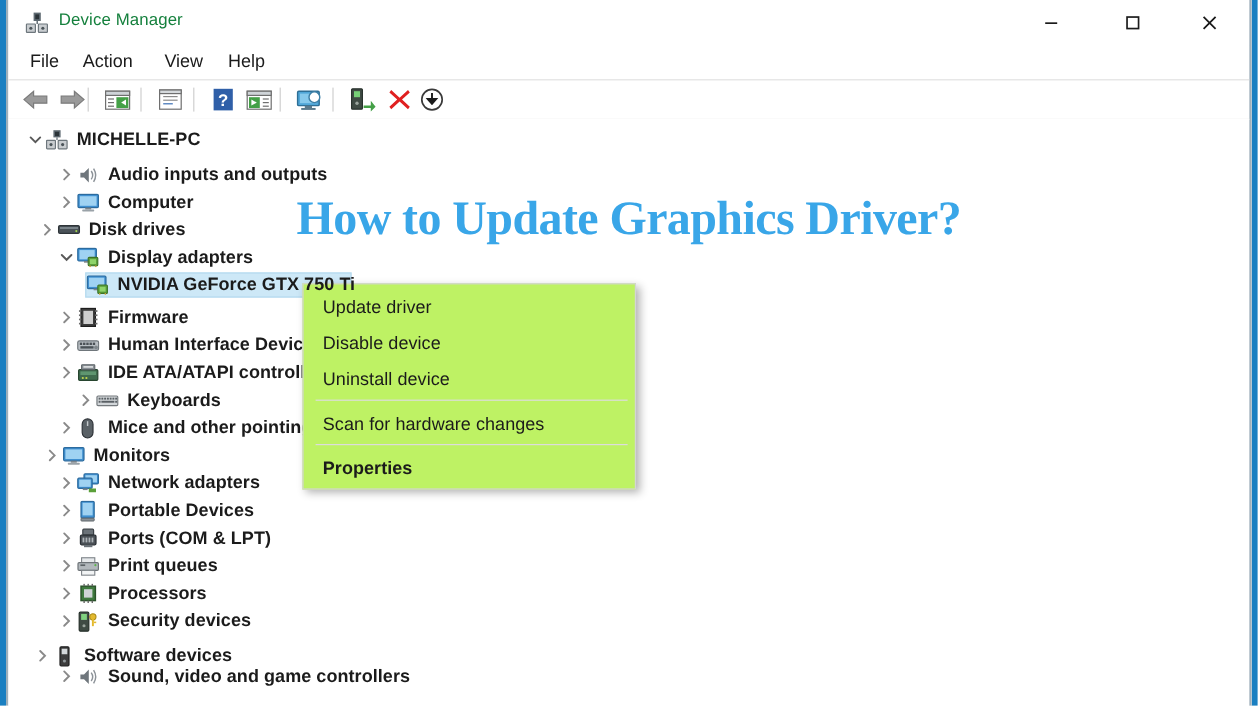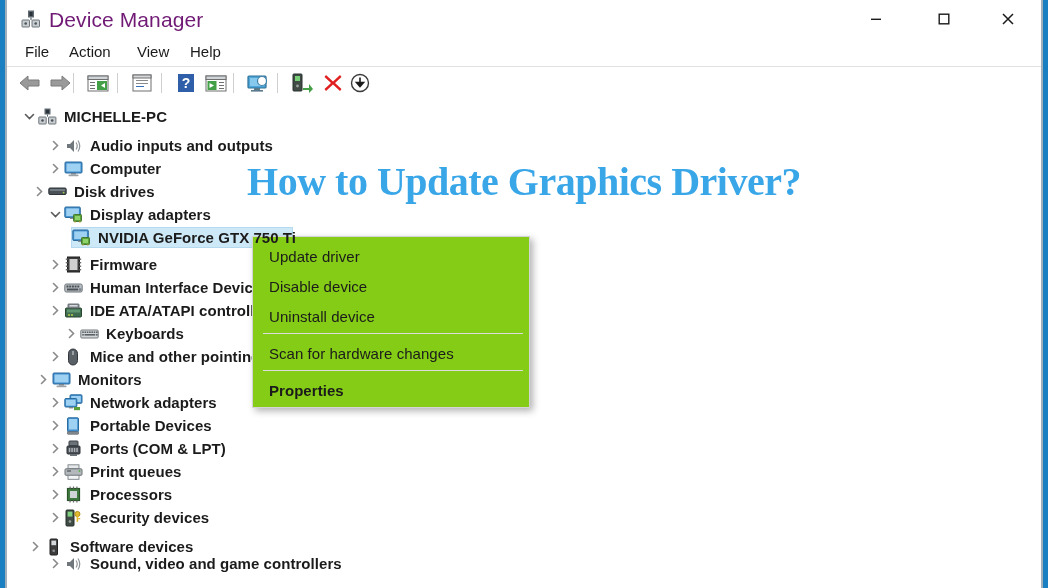--- a/index.html
+++ b/index.html
@@ -27,21 +27,21 @@
   
   .titlebar{
     position:absolute;left:0;top:0;right:0;height:38px;
     background:#ffffff;
   }
   .title-icon{
     position:absolute;left:14px;top:9px;width:20px;height:20px;
   }
   .title-text{
     position:absolute;left:42px;top:8px;
-    font-size:21px;color:#701a75;letter-spacing:.1px;
+    font-size:14px;color:#15803d;letter-spacing:.1px;
     white-space:nowrap;
   }
   .wbtn{
     position:absolute;top:0;height:38px;width:46px;
     display:flex;align-items:center;justify-content:center;
     cursor:default;
   }
   .wbtn svg{display:block;}
   #btn-min{right:142px;}
   #btn-max{right:74px;}
@@ -102,21 +102,21 @@
     border:1px solid #b5d9ee;box-sizing:border-box;
     left:64px;top:1px;width:222px;z-index:0;
   }
   .node.selected .chev,.node.selected .nicon,.node.selected .nlabel{
     position:relative;z-index:1;
   }
 
   
   .ctxmenu{
     position:absolute;left:245px;top:236px;width:278px;height:172px;
-    background:#84cc16;
+    background:#bef264;
     border:1px solid #d4d4d4;
     box-shadow:3px 3px 7px rgba(0,0,0,.30);
     box-sizing:border-box;
   }
   .mi{
     position:absolute;left:0;right:0;height:30px;
     display:flex;align-items:center;cursor:default;
   }
   .mi span{
     font-size:15px;color:#1b1b1b;padding-left:16px;letter-spacing:.05px;

